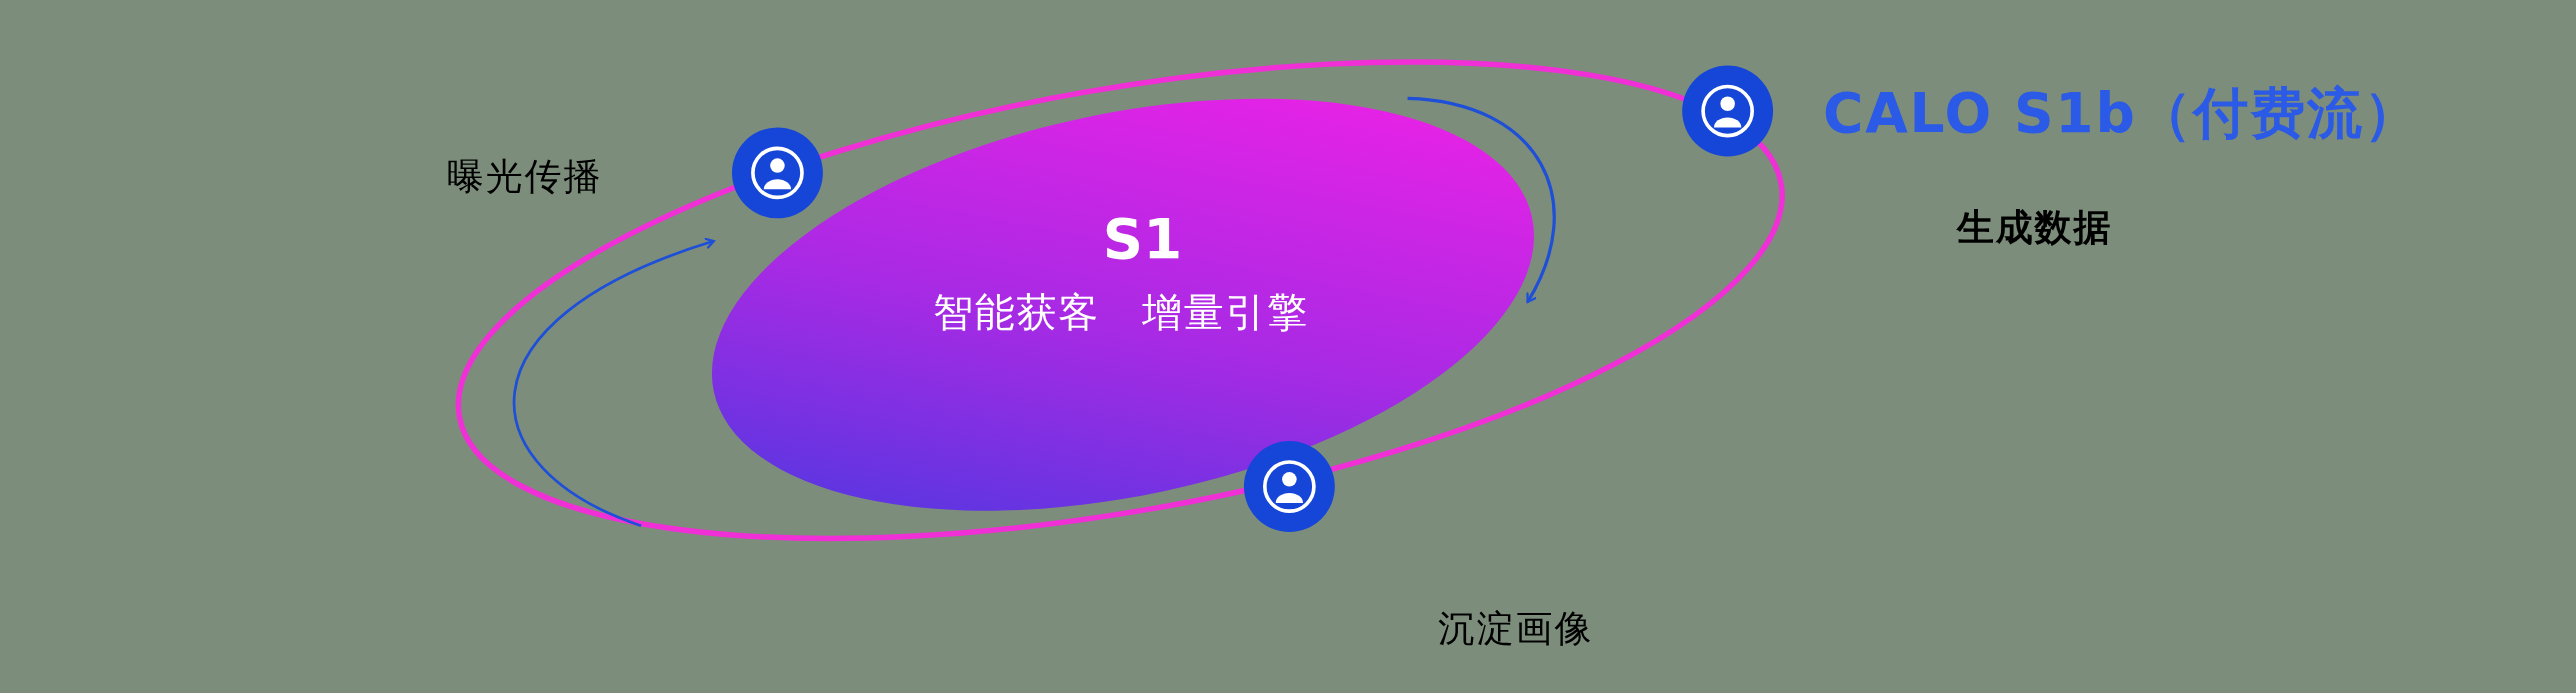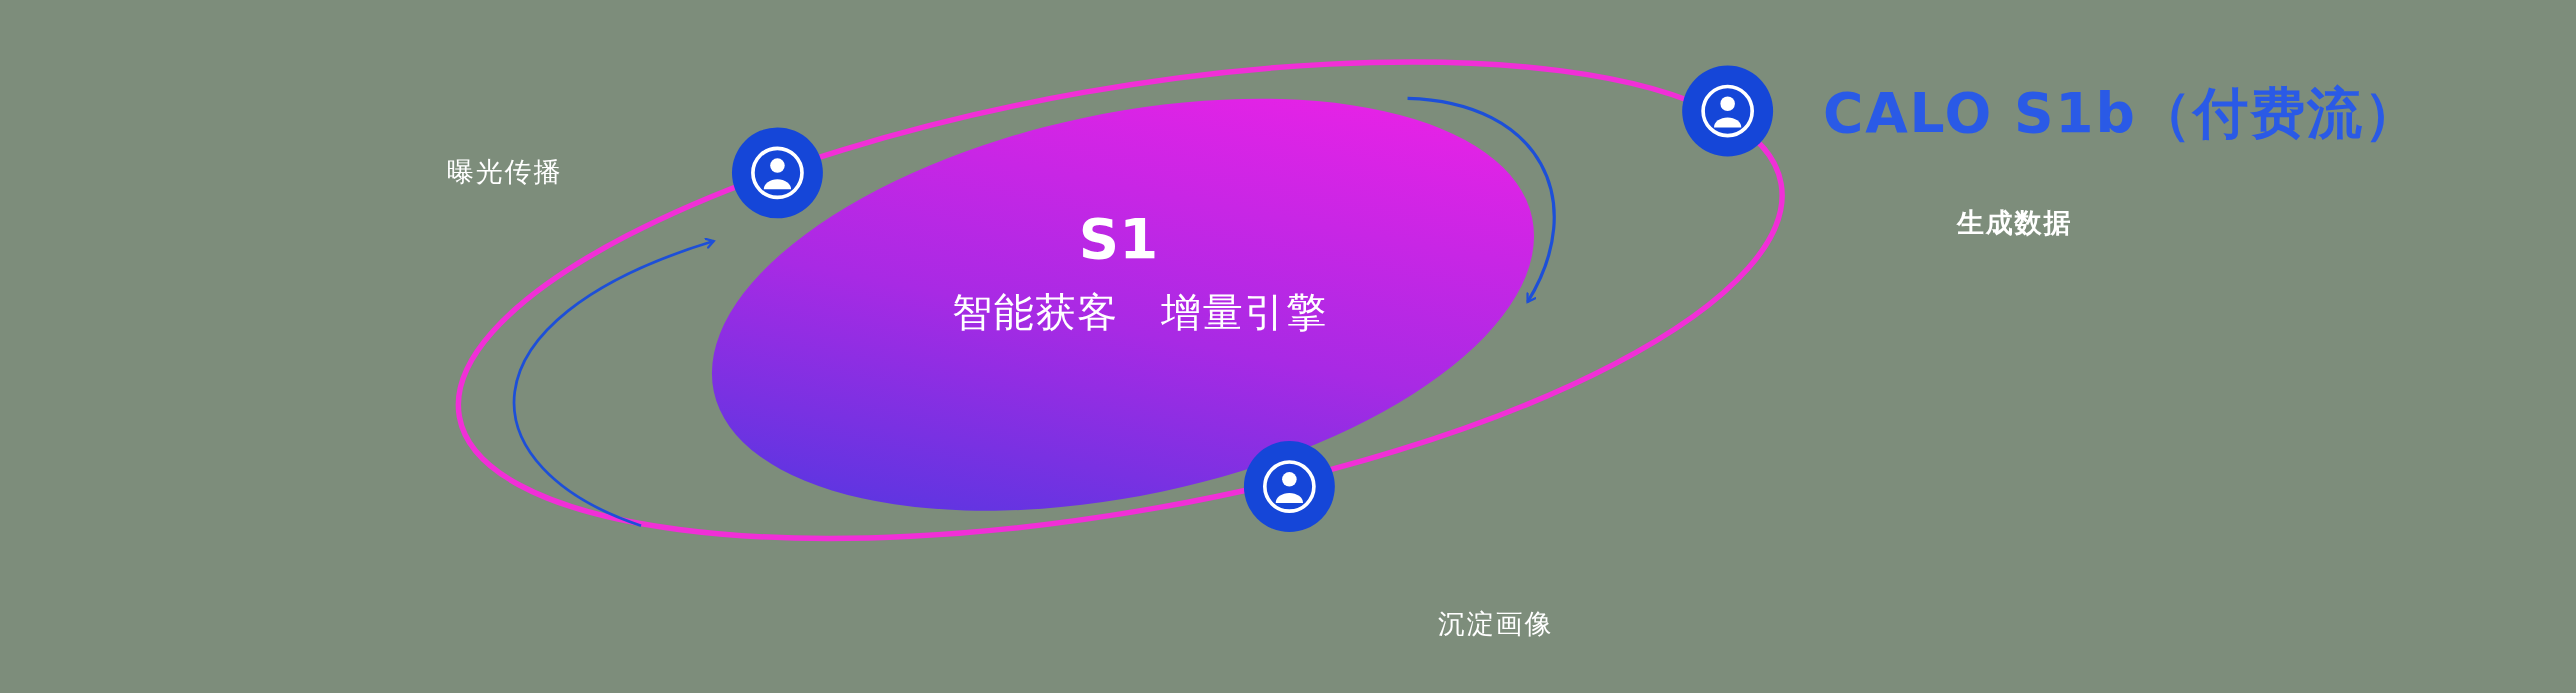--- a/index.html
+++ b/index.html
@@ -13,22 +13,22 @@
   }
   .stage svg.scene{position:absolute;left:0;top:0;width:2576px;height:694px;}
   .lbl{position:absolute;white-space:nowrap;line-height:1.15;}
   .lbl-blue{
     color:#2a5ae6;
     font-size:55px;
     font-weight:600;
     letter-spacing:1.8px;
   }
   .lbl-white{
-    color:#ffffff;
-    font-size:27px;
+    color:#000000;
+    font-size:37px;
     font-weight:500;
     letter-spacing:1.8px;
   }
   .center-title{
     color:#ffffff;
     font-size:56px;
     font-weight:600;
     text-align:center;
   }
   .center-sub{
@@ -84,22 +84,22 @@
     <g transform="translate(1418,535)">
       <circle r="50" fill="#1546d8"></circle>
       <g>
         <circle r="27" fill="none" stroke="#ffffff" stroke-width="4"></circle>
         <circle cy="-8" r="8" fill="#ffffff"></circle>
         <path d="M -15 18 a 15 11 0 0 1 30 0 z" fill="#ffffff"></path>
       </g>
     </g>
   </svg>
 
-  <div class="lbl center-title" style="left:964px;top:207px;width:309px;">S1</div>
-  <div class="lbl center-sub" style="left:867px;top:289px;width:546px;">智能获客　增量引擎</div>
+  <div class="lbl center-title" style="left:988px;top:207px;width:309px;">S1</div>
+  <div class="lbl center-sub" style="left:848px;top:289px;width:546px;">智能获客　增量引擎</div>
 
   <div class="lbl lbl-white" style="left:447px;top:156px;">曝光传播</div>
 
   <div class="lbl lbl-blue" style="left:1823px;top:82px;">CALO S1b（付费流）</div>
   <div class="lbl lbl-white" style="left:1957px;top:207px;font-weight:bold;">生成数据</div>
 
   <div class="lbl lbl-white" style="left:1438px;top:608px;">沉淀画像</div>
 
 </div>
 

